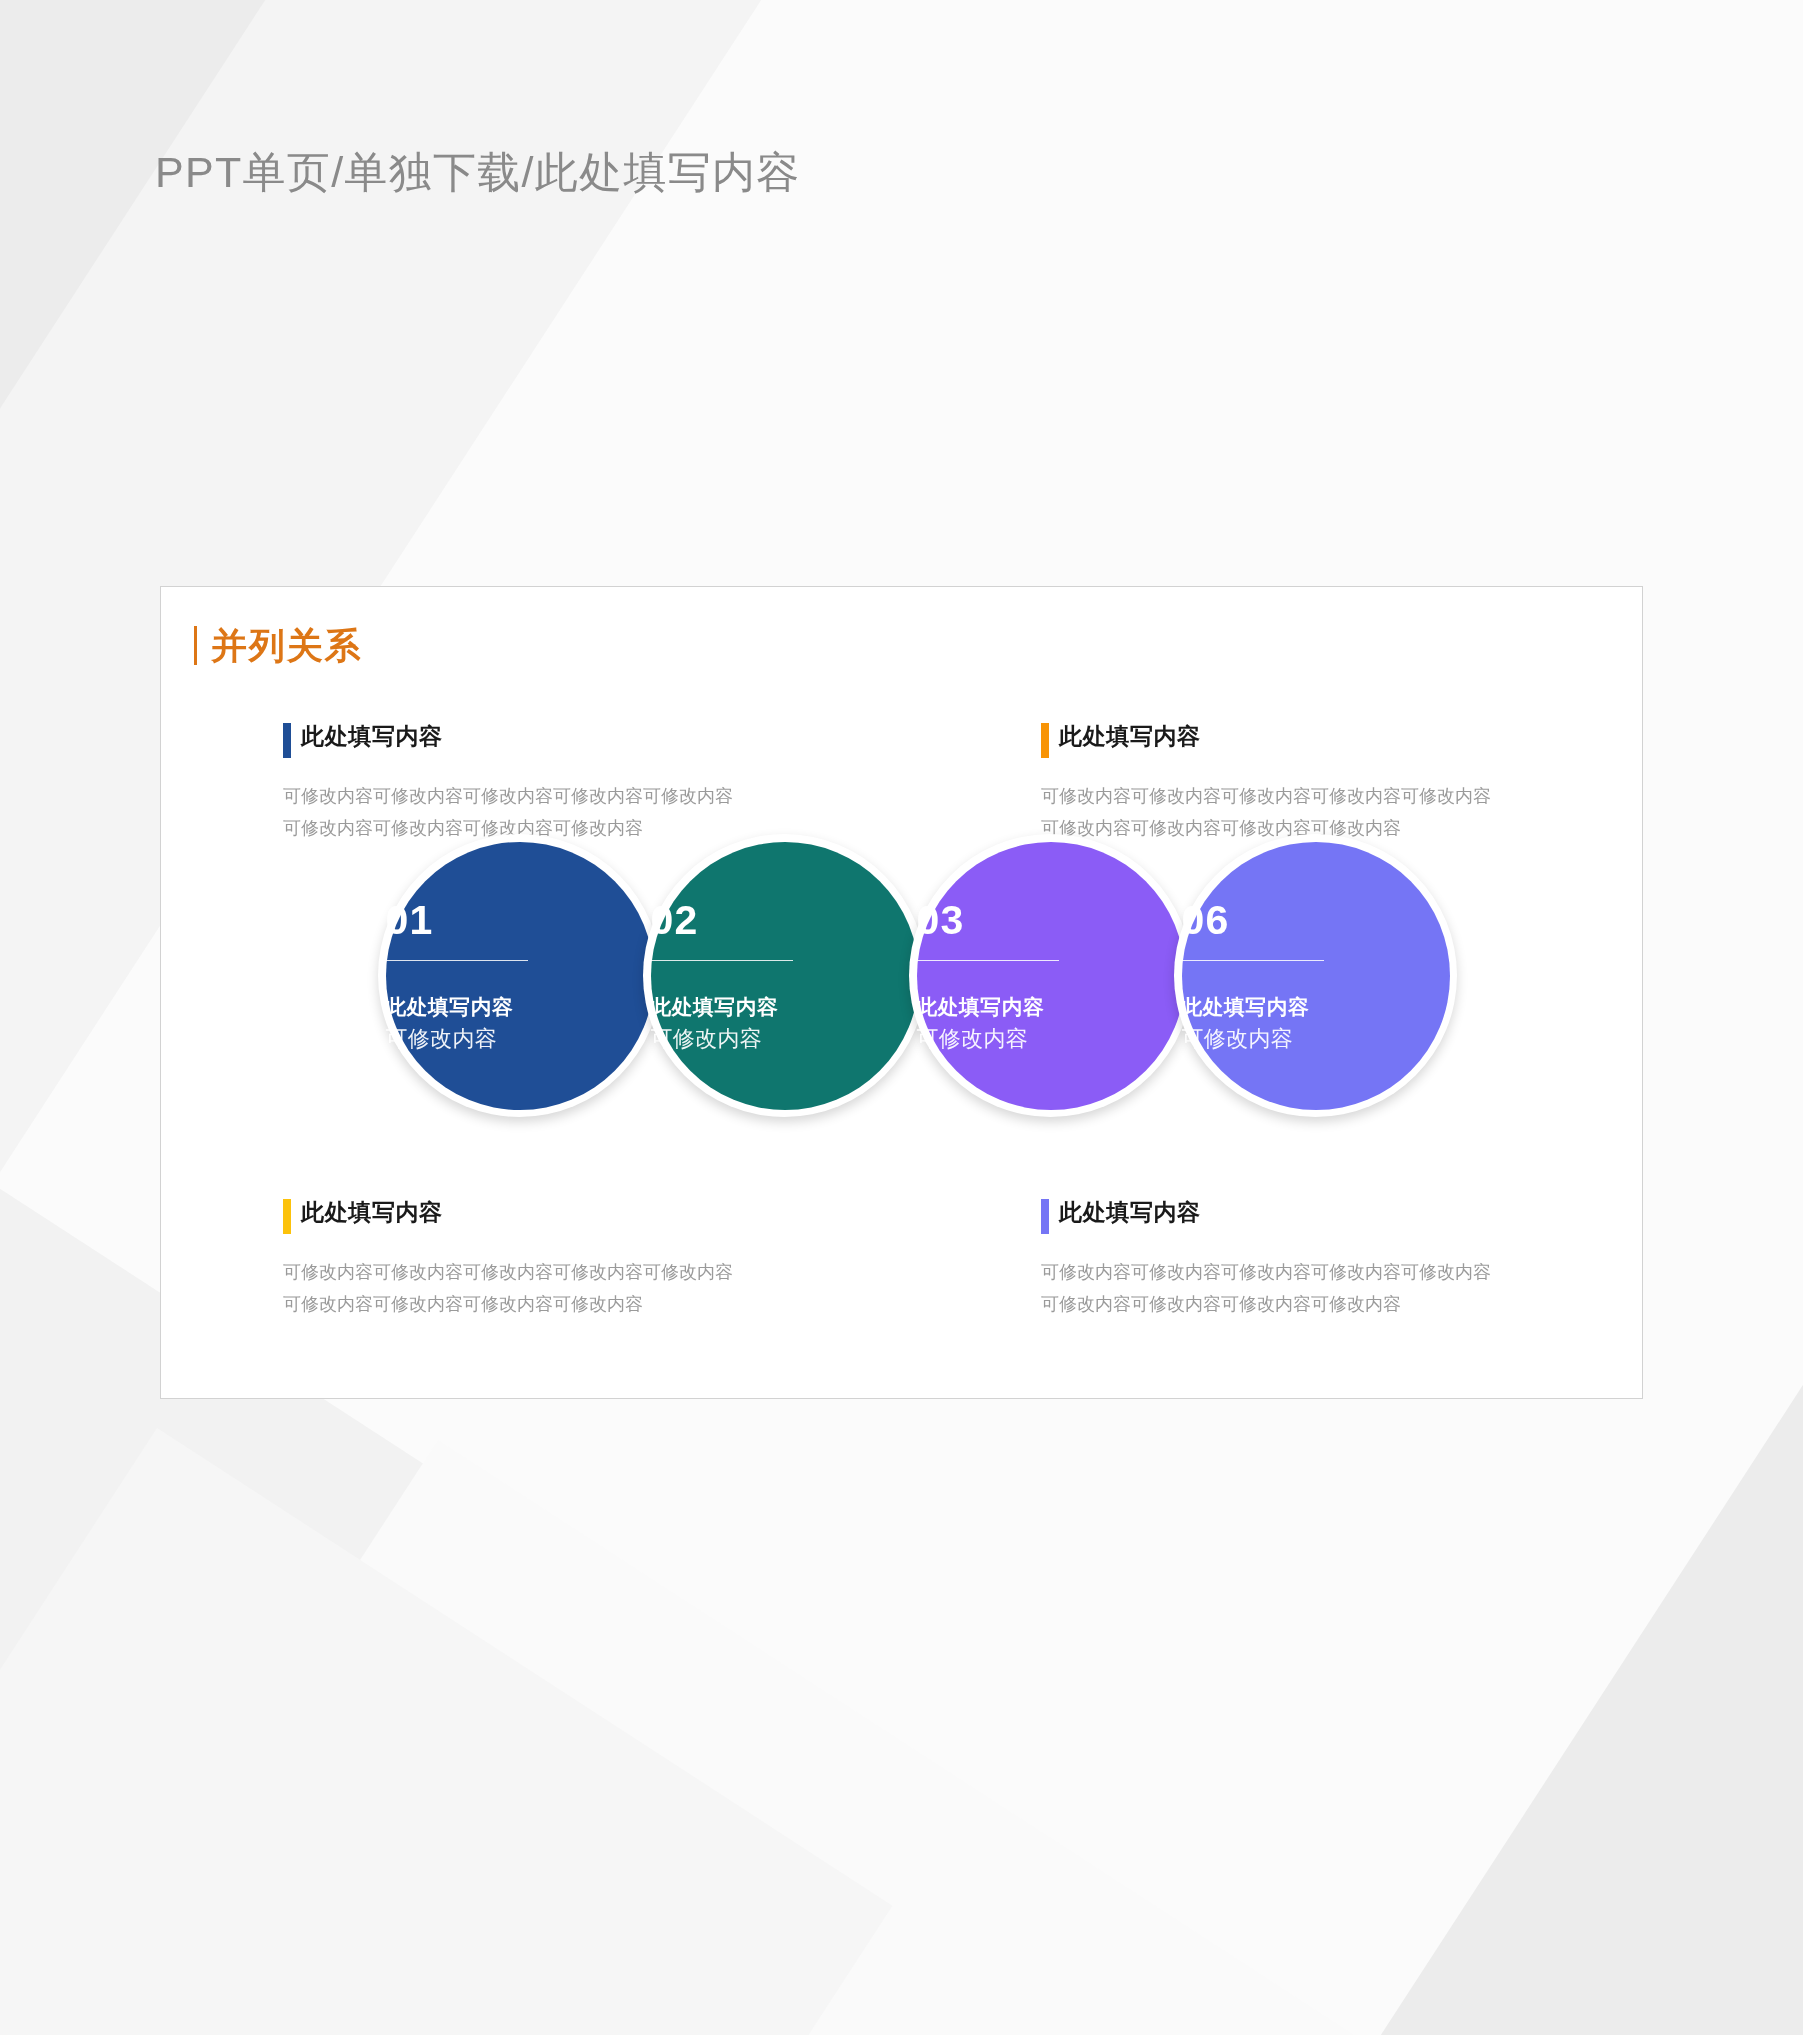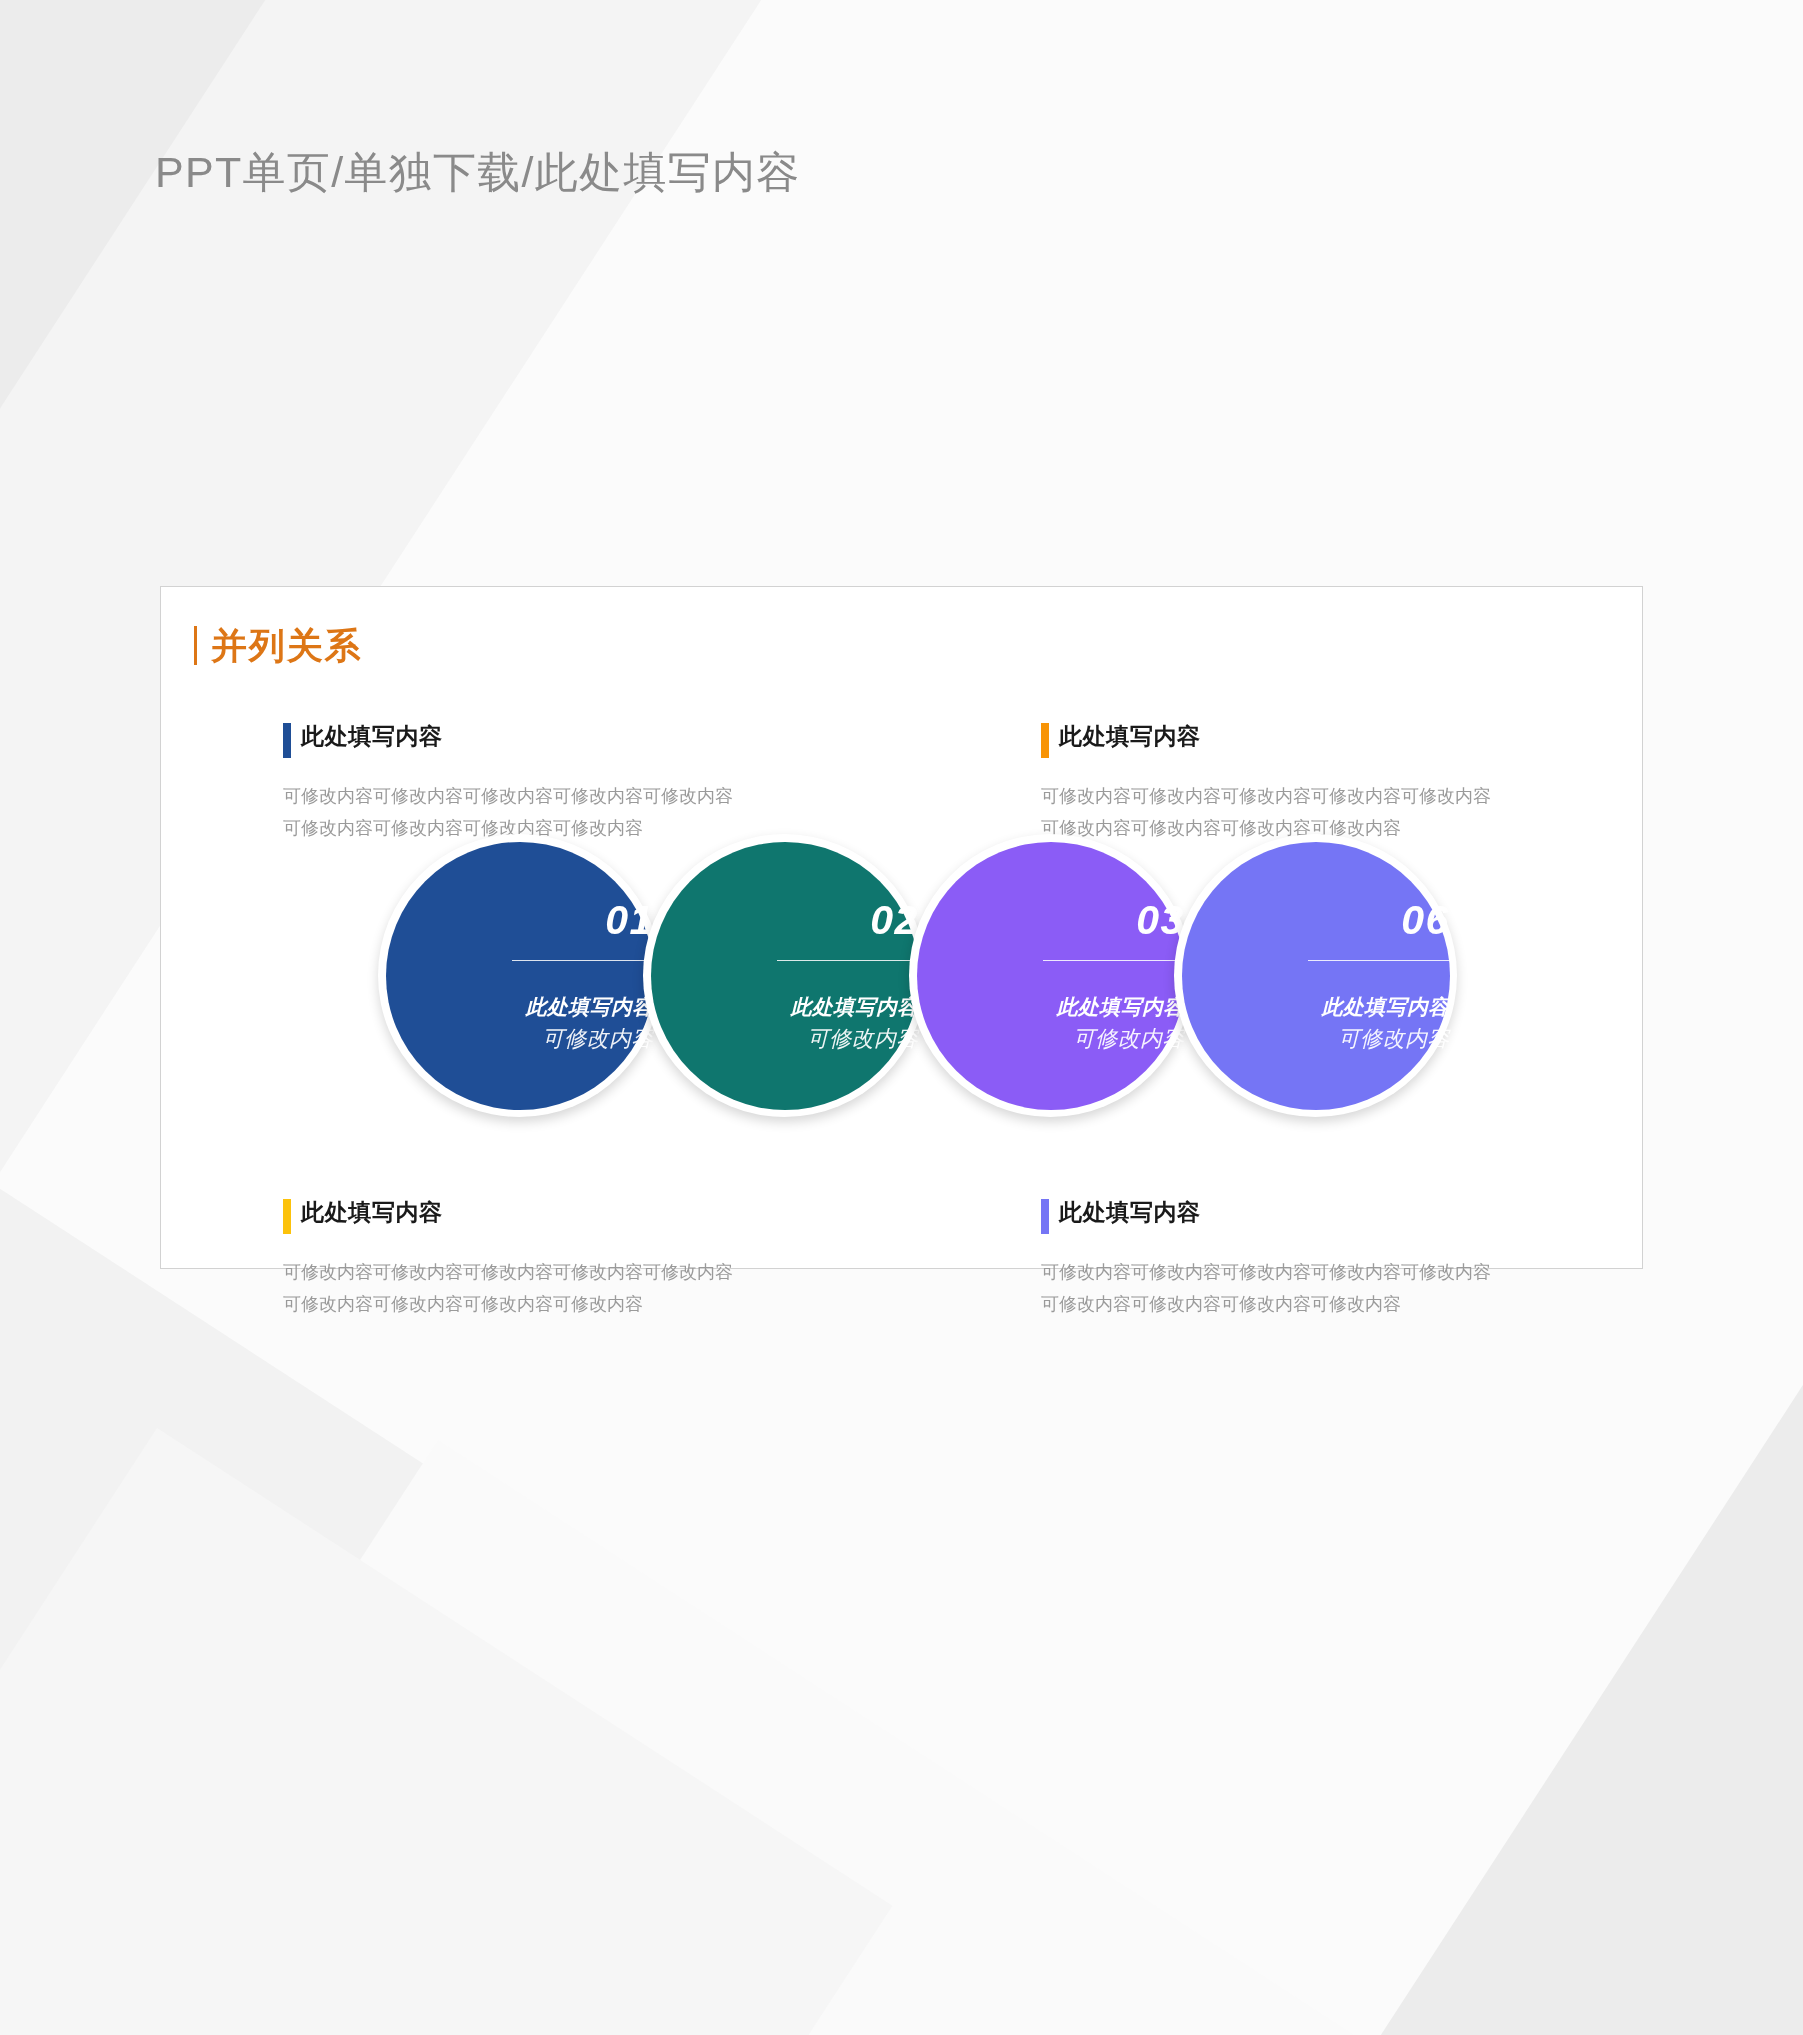--- a/index.html
+++ b/index.html
@@ -77,21 +77,21 @@
     margin-top: 19px;
     white-space: nowrap;
   }
 
   
   #slide-card {
     position: absolute;
     left: 160px;
     top: 586px;
     width: 1483px;
-    height: 683px;
+    height: 813px;
     background: #ffffff;
     border: 1.9px solid #d2d2d2;
     z-index: 5;
   }
 
   
   #slide-heading {
     position: absolute;
     left: 33px;
     top: 39px;
@@ -172,22 +172,21 @@
     background: #ffffff;
     box-shadow: 0 5px 11.3px rgba(0,0,0,0.16);
   }
   .circle {
     position: absolute;
     inset: 7.5px;
     border-radius: 50%;
     color: #ffffff;
     display: flex;
     flex-direction: column;
-    align-items: flex-end;
-    font-style: italic;
+    align-items: flex-start;
   }
   .circle-num {
     margin-top: 58px;
     font-size: 41px;
     font-weight: 700;
     letter-spacing: 1.3px;
     line-height: 1;
   }
   .circle-rule {
     width: 142px;

